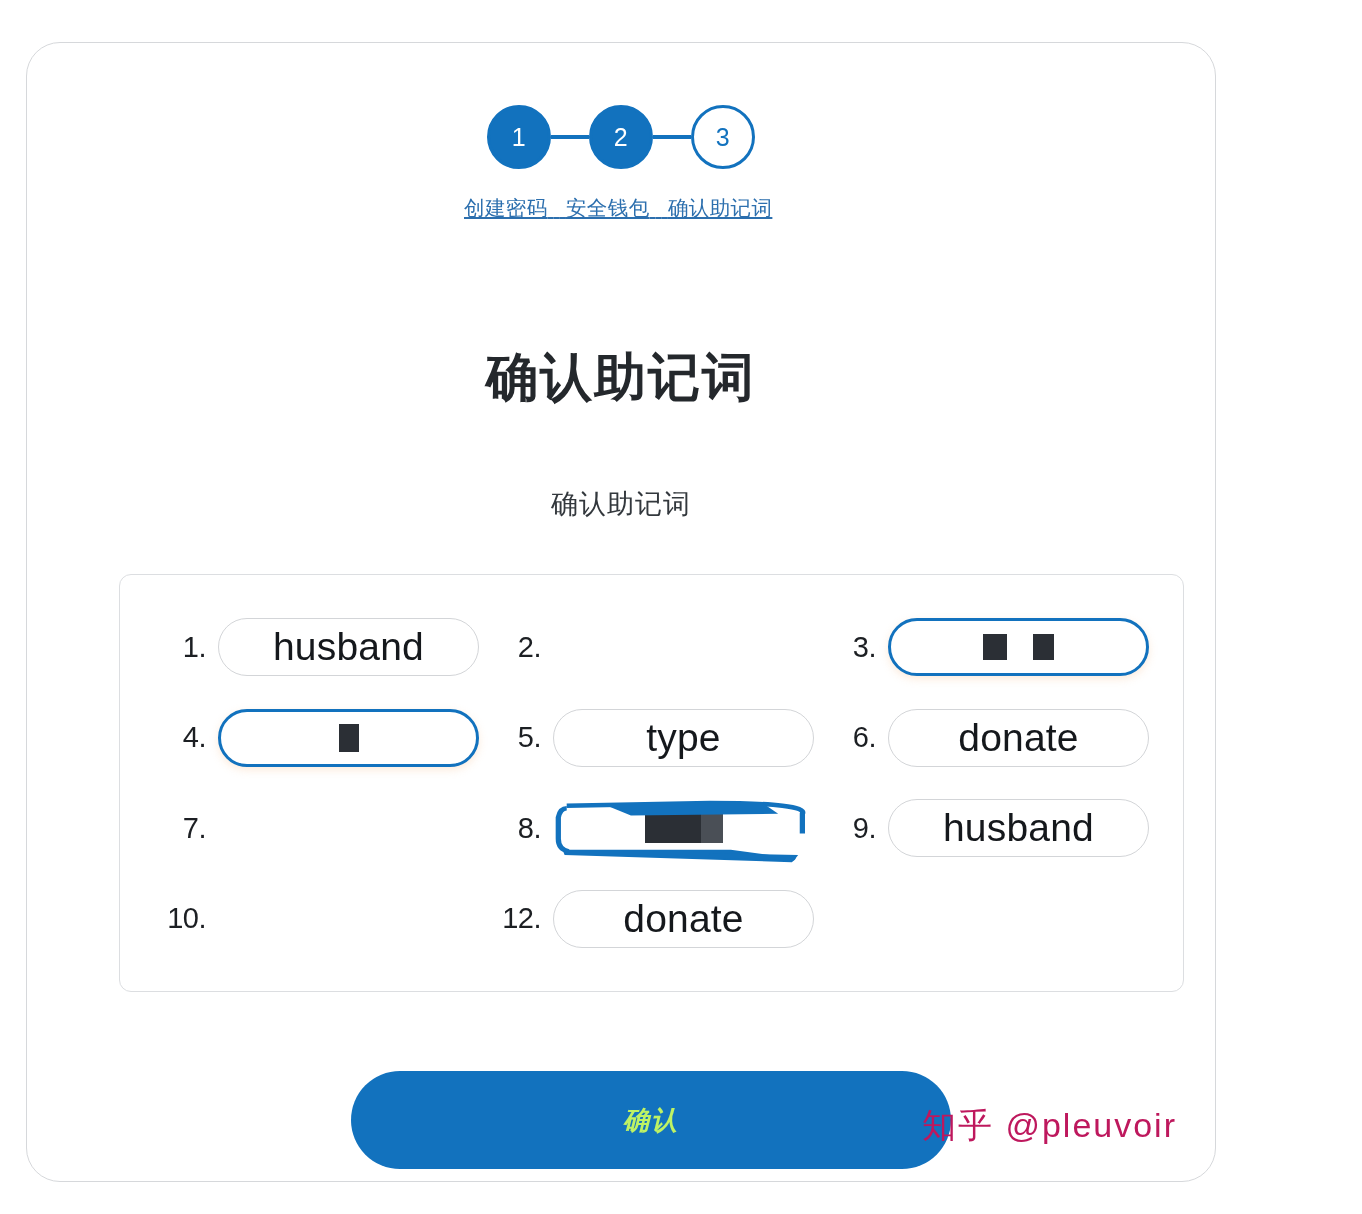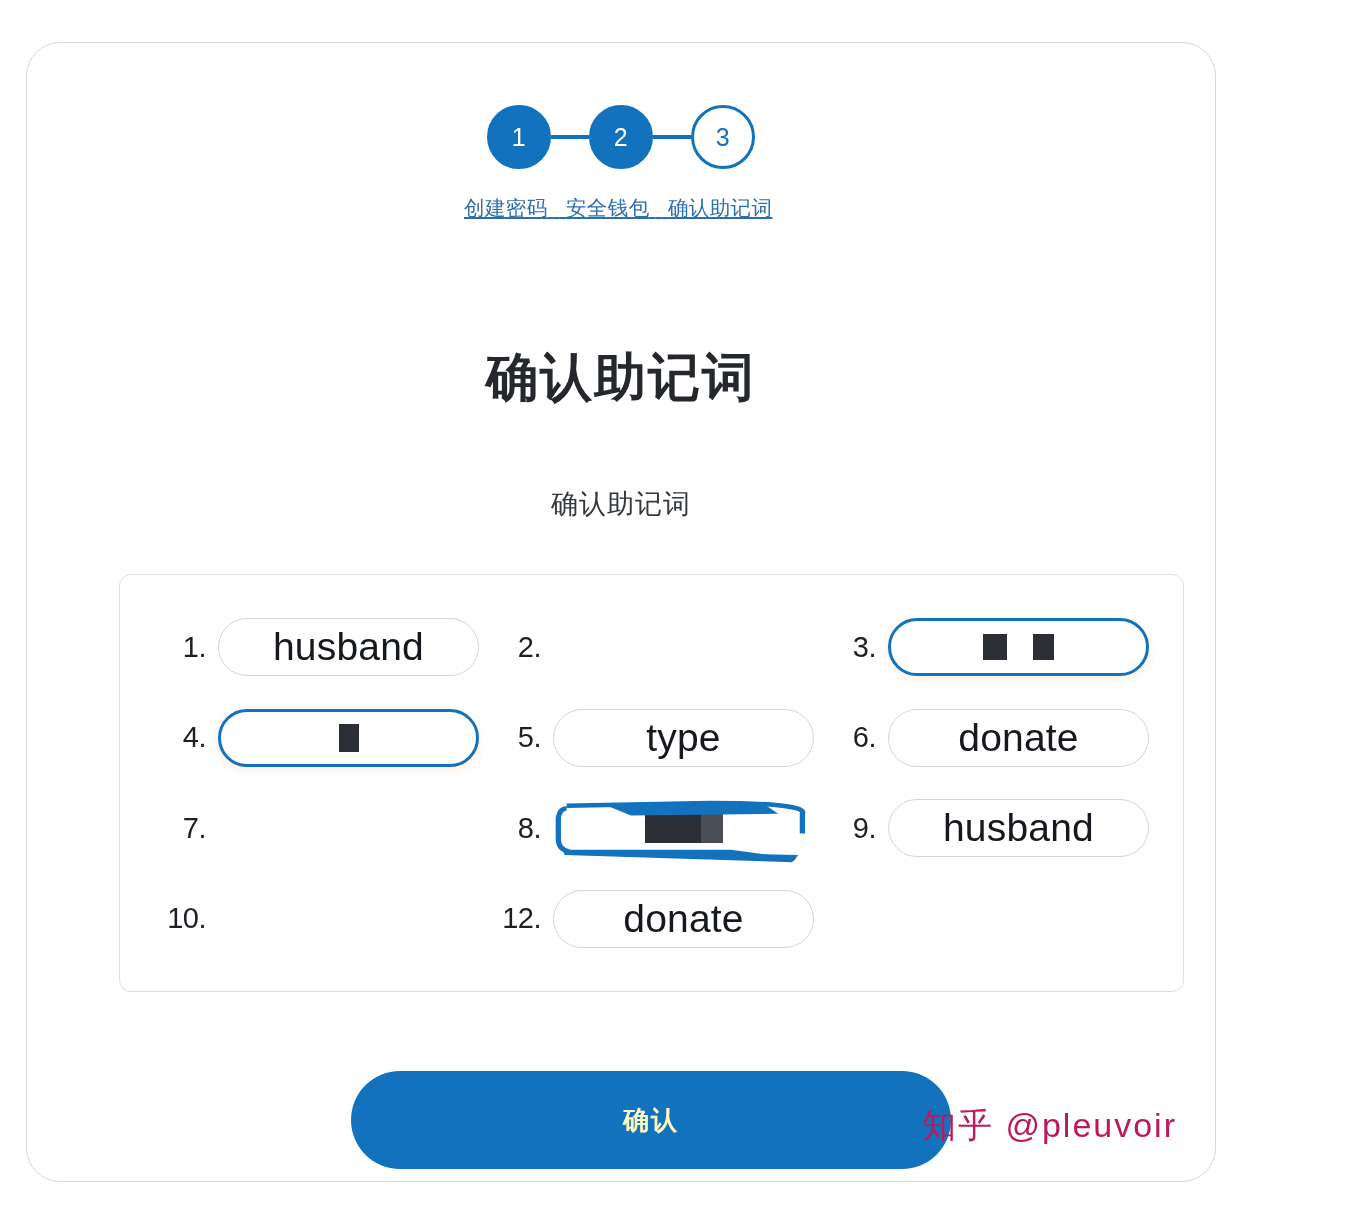--- a/index.html
+++ b/index.html
@@ -183,26 +183,27 @@
   
   .confirm-btn {
     position: absolute;
     left: 324px;
     top: 1028px;
     width: 600px;
     height: 98px;
     background: #1272BE;
     border: none;
     border-radius: 49px;
-    color: #fef9c3;
+    color: #bef264;
     font-size: 26px;
     font-weight: 700;
     letter-spacing: 2px;
     font-family: "Liberation Sans", "DejaVu Sans", sans-serif;
     cursor: pointer;
+    font-style: italic;
   }
 
   
   .watermark {
     position: absolute;
     right: 38px;
     bottom: 32px;
     font-size: 34px;
     color: #be185d;
     letter-spacing: 2px;

